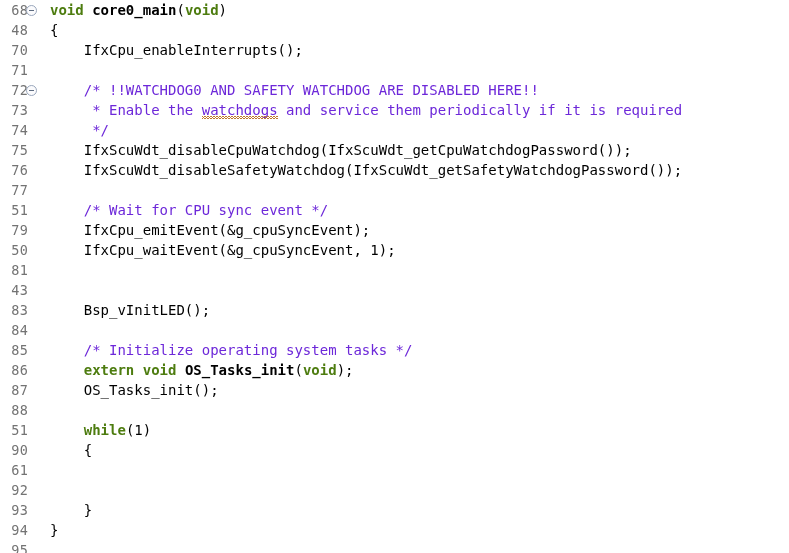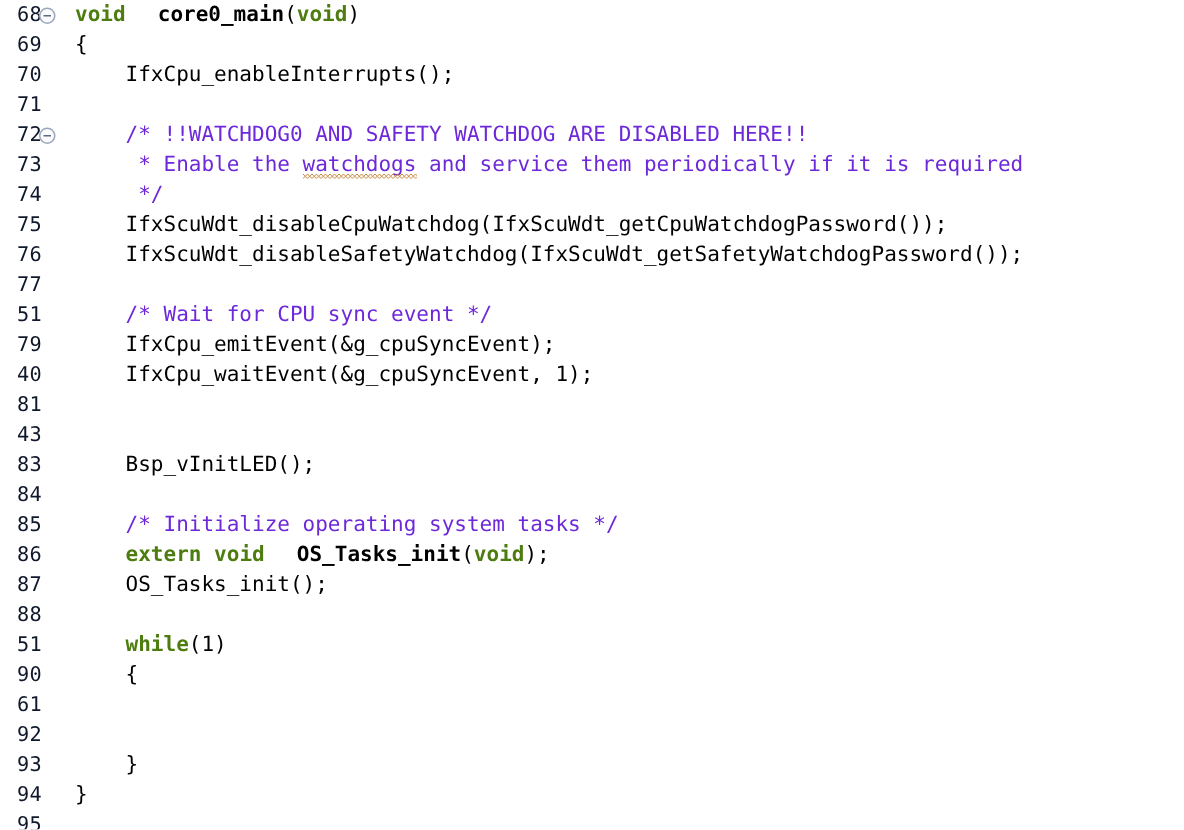--- a/index.html
+++ b/index.html
@@ -31,21 +31,21 @@
   }
   .gutter-row {
     position: relative;
     height: 20px;
     line-height: 20px;
   }
   .lineno {
     position: absolute;
     right: 18px;
     top: 0;
-    color: #0f172a;
+    color: #737373;
     font-size: 13.5px;
     letter-spacing: 0.2px;
     text-align: right;
     white-space: pre;
   }
   .fold {
     position: absolute;
     left: 26px;
     top: 5px;
     width: 11px;
@@ -77,21 +77,21 @@
   .code-row {
     height: 20px;
     line-height: 20px;
     white-space: pre;
     color: #000000;
     padding-left: 4px;
   }
 
   
   .kw       { color: #4d7c0f; font-weight: bold; }
-  .fn       { color: #000000; font-weight: bold; margin-left: 13px; }
+  .fn       { color: #000000; font-weight: bold; }
   .cmt      { color: #6d28d9; }
   .plain    { color: #000000; }
 
   
   .misspell {
     position: relative;
     text-decoration: none;
   }
   .misspell::after {
     content: "";
@@ -110,21 +110,21 @@
 </head>
 <body>
 
 <div id="editor">
   <div class="gutter">
       <div class="gutter-row">
         <span class="lineno">68</span>
         <span class="fold"></span>
       </div>
       <div class="gutter-row">
-        <span class="lineno">69</span>
+        <span class="lineno">48</span>
       </div>
       <div class="gutter-row">
         <span class="lineno">70</span>
       </div>
       <div class="gutter-row">
         <span class="lineno">71</span>
       </div>
       <div class="gutter-row">
         <span class="lineno">72</span>
         <span class="fold"></span>
@@ -144,21 +144,21 @@
       <div class="gutter-row">
         <span class="lineno">77</span>
       </div>
       <div class="gutter-row">
         <span class="lineno">51</span>
       </div>
       <div class="gutter-row">
         <span class="lineno">79</span>
       </div>
       <div class="gutter-row">
-        <span class="lineno">40</span>
+        <span class="lineno">50</span>
       </div>
       <div class="gutter-row">
         <span class="lineno">81</span>
       </div>
       <div class="gutter-row">
         <span class="lineno">43</span>
       </div>
       <div class="gutter-row">
         <span class="lineno">83</span>
       </div>

